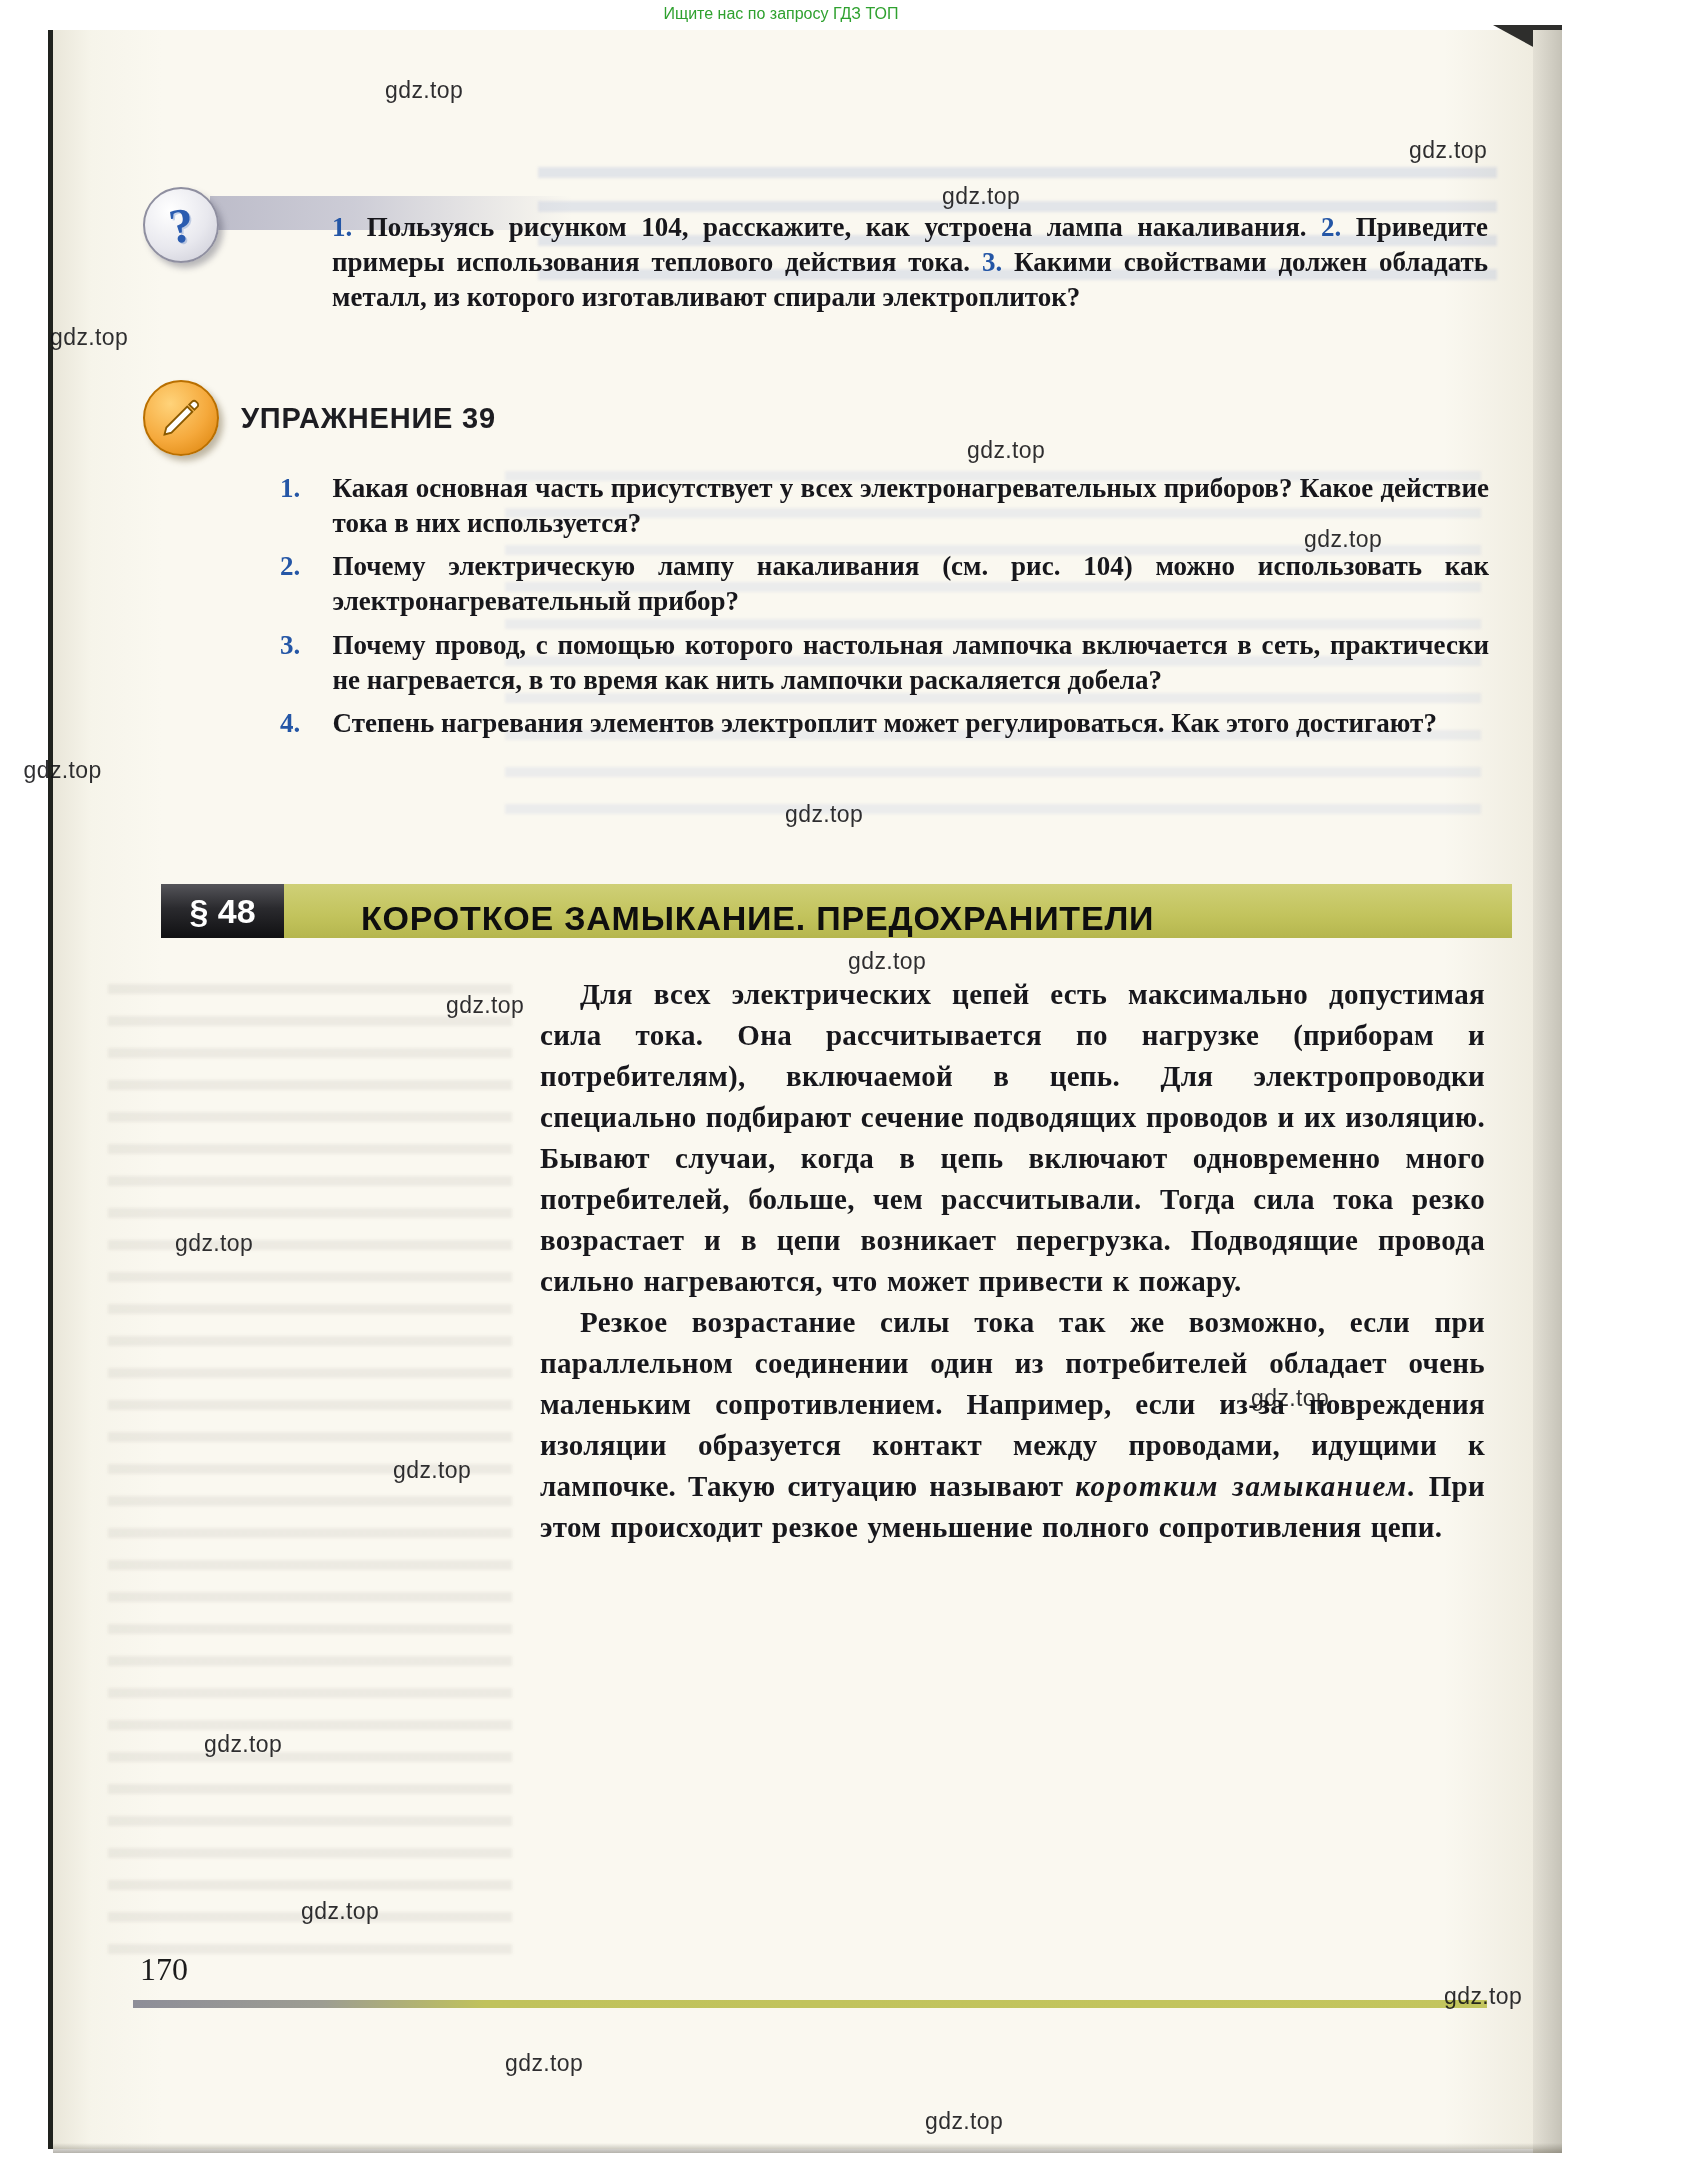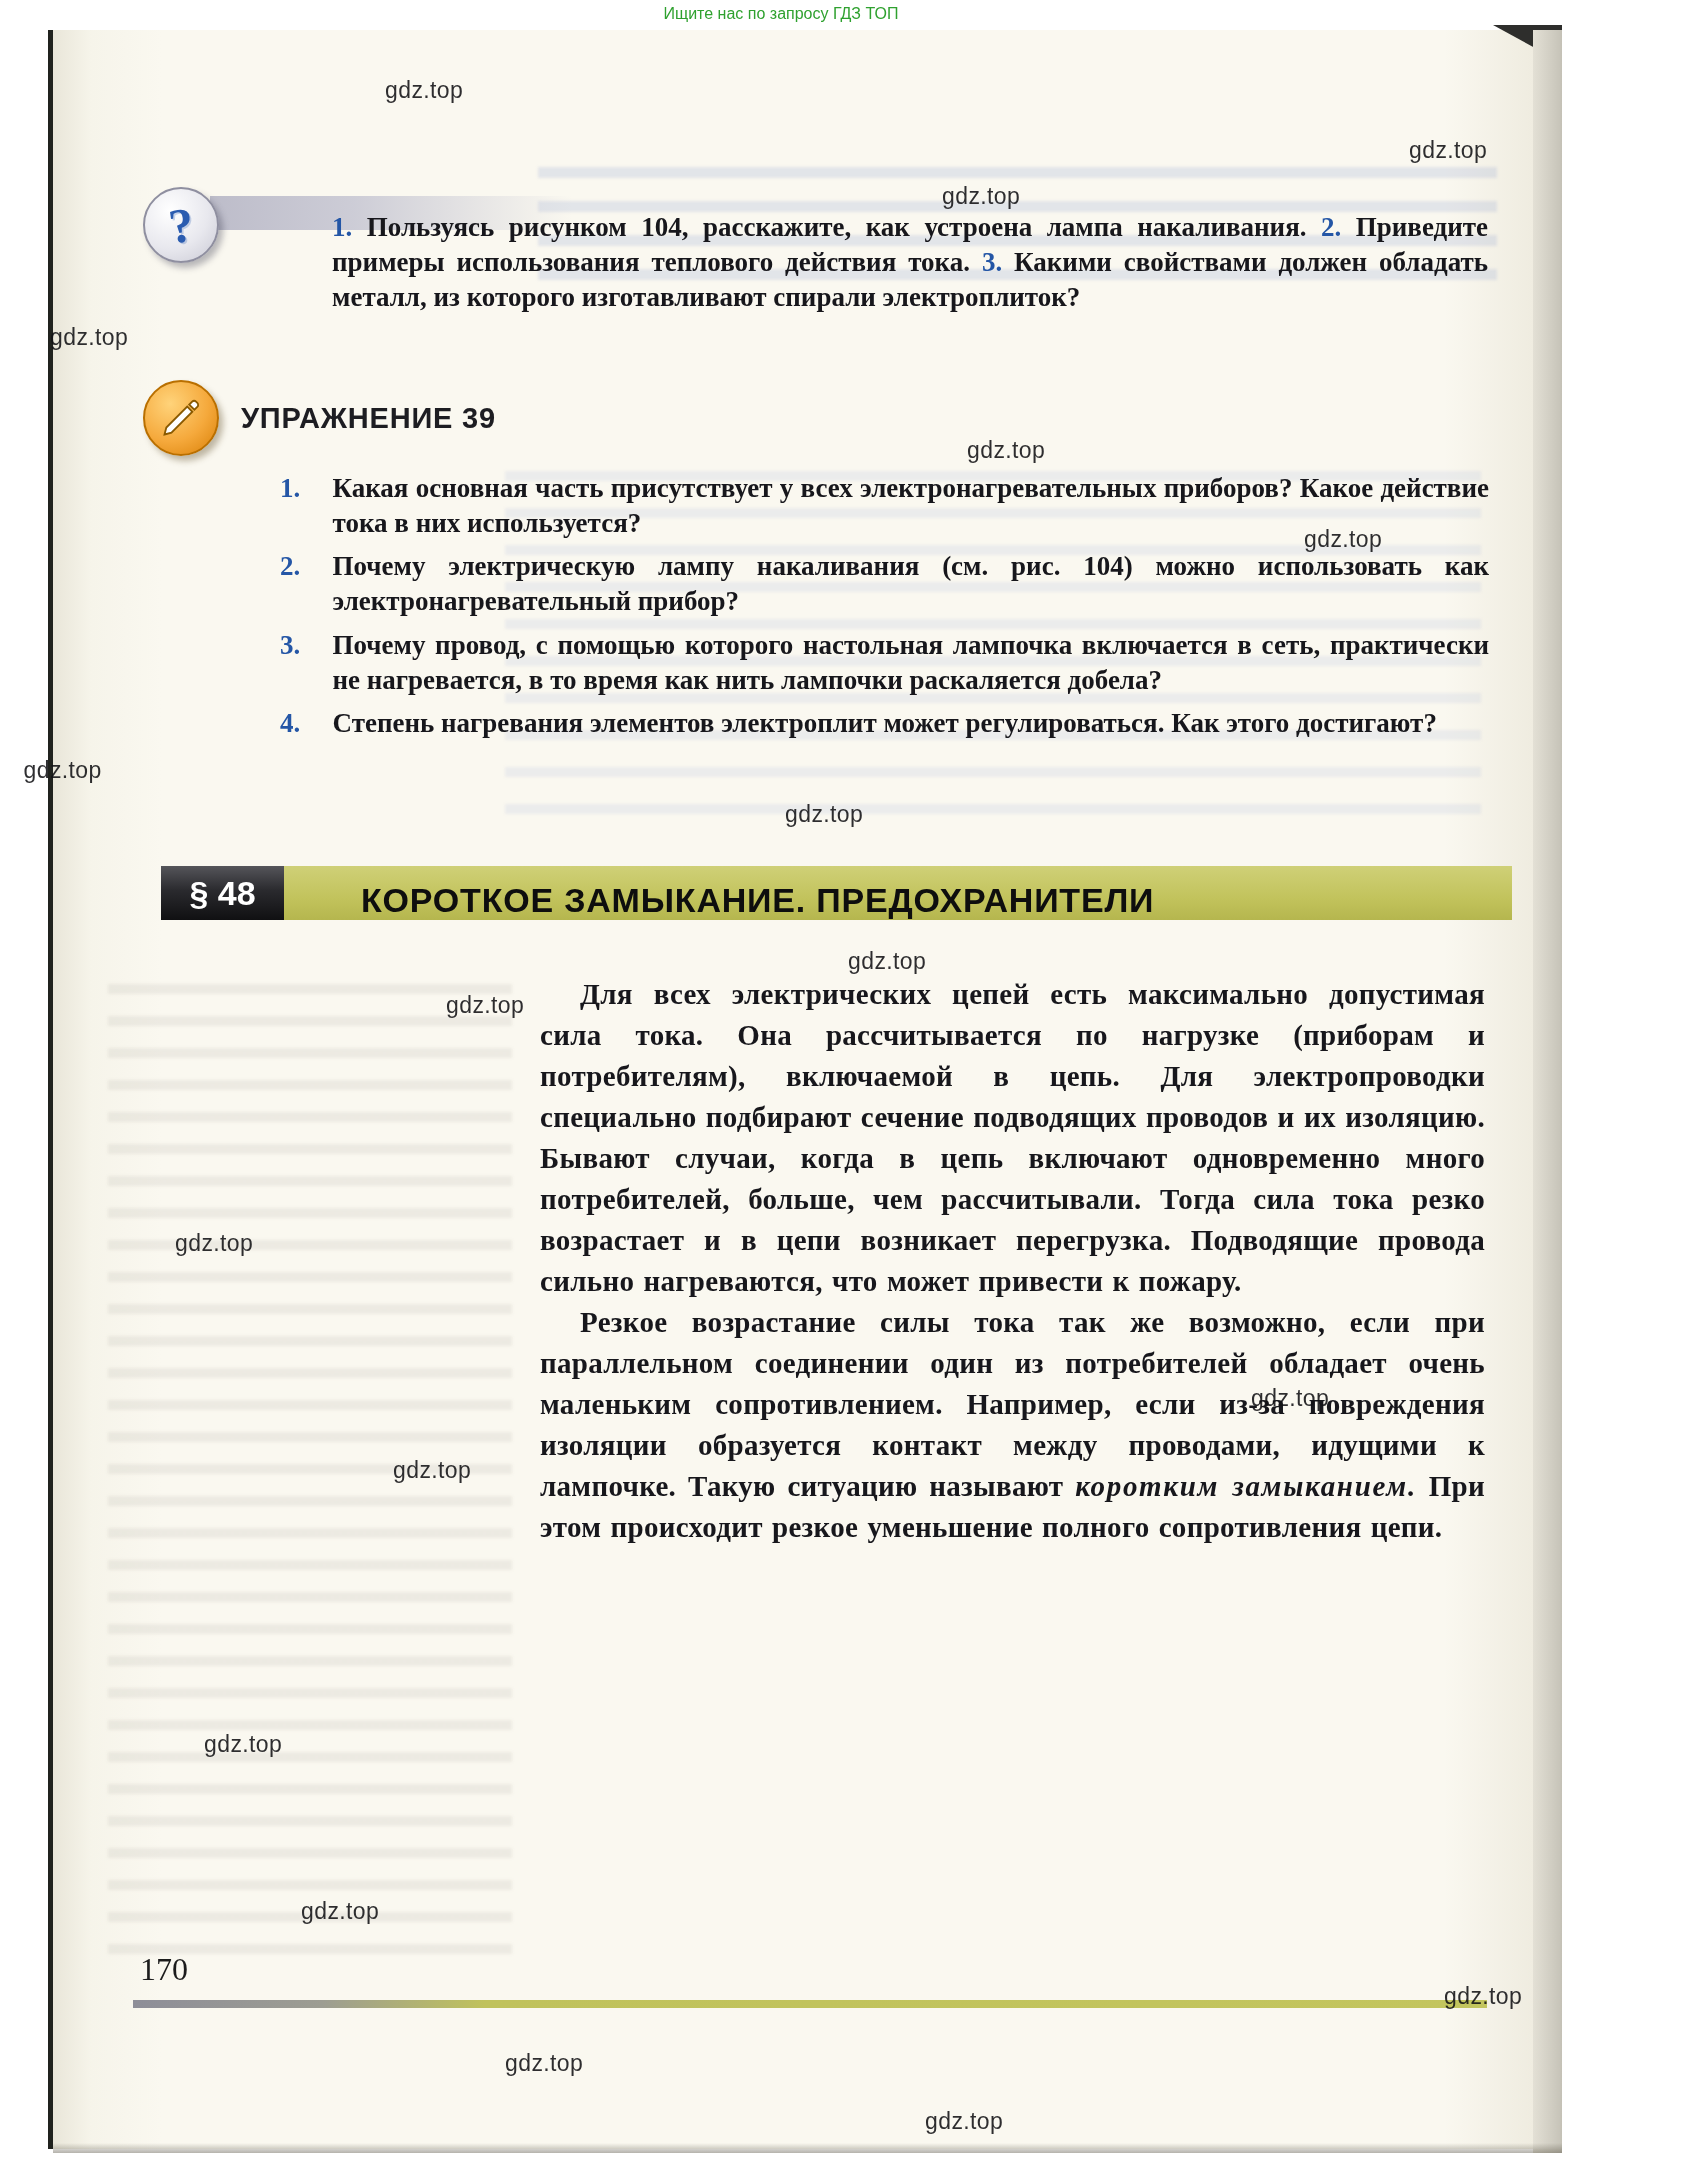--- a/index.html
+++ b/index.html
@@ -44,21 +44,21 @@
         border:2.5px solid #b96f00;box-shadow:4.2px 5px 6.7px rgba(80,60,20,.35);
         display:flex;align-items:center;justify-content:center;}
   .ex-title{position:absolute;left:241px;top:402px;
         font:700 29px "Liberation Sans",sans-serif;color:#1d1d22;letter-spacing:0.8px;}
   .exercise-items{position:absolute;left:280px;top:471px;width:1209px;}
   .ex-item{display:flex;margin-bottom:8.4px;font:700 27px/35px "Liberation Serif",serif;color:#17171c;}
   .ex-num{flex:0 0 39px;color:#2456a6;}
   .ex-text{flex:1;text-align:justify;padding-left:13.5px;}
 
   
-  .section-header{position:absolute;left:133px;top:866px;height:54px;display:flex;padding-left:28px;}
+  .section-header{position:absolute;left:133px;top:884px;height:54px;display:flex;padding-left:28px;}
   .section-badge{width:123px;background:linear-gradient(180deg,#55555a 0%,#2a2a2e 45%,#101012 100%);
         color:#ffffff;font:700 34px/54px "Liberation Sans",sans-serif;text-align:center;}
   .section-bar{width:1228px;background:linear-gradient(180deg,#cfd077 0%,#c2c35c 60%,#b5b64e 100%);
         display:flex;align-items:flex-end;}
   .section-title{padding-left:77px;font:700 34px "Liberation Sans",sans-serif;color:#0e0e0e;letter-spacing:0.8px;}
 
   
   .body-text{position:absolute;left:540px;top:974px;width:945px;
         font:700 29px/41px "Liberation Serif",serif;color:#17171c;text-align:justify;
         letter-spacing:0.3px;word-spacing:1.7px;}

